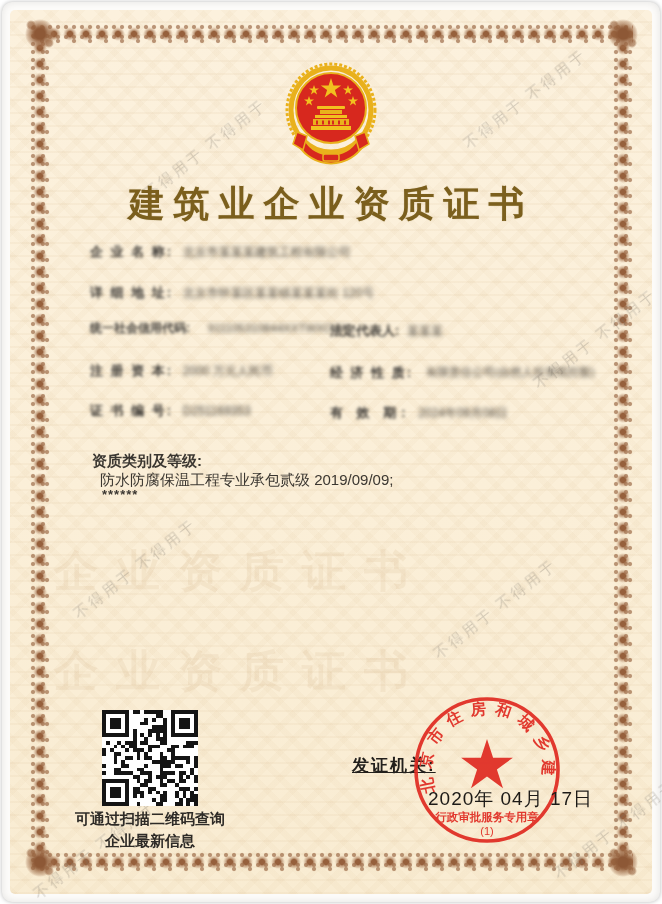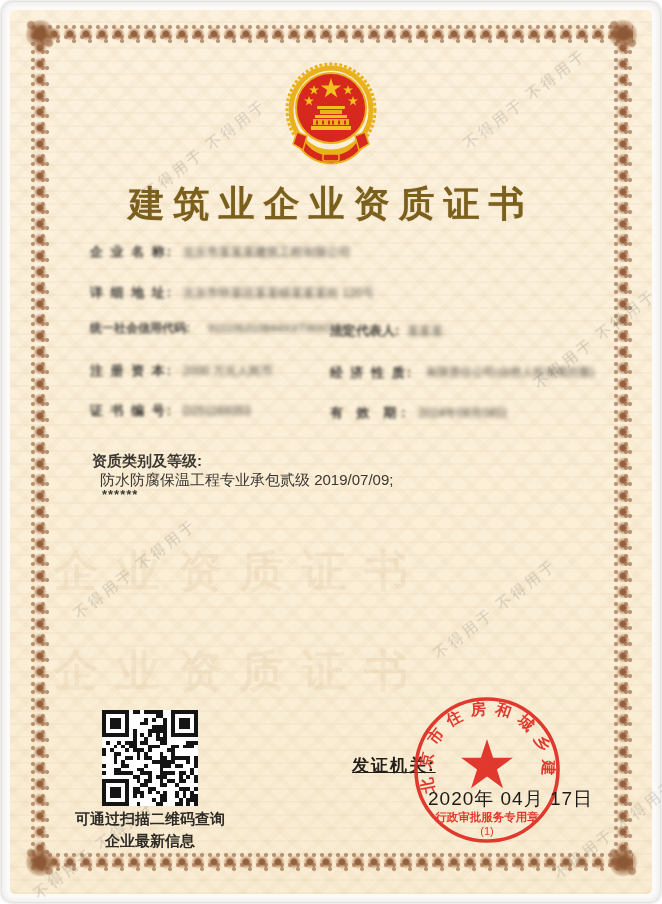--- a/index.html
+++ b/index.html
@@ -166,21 +166,21 @@
 <div class="fieldrow" style="left:90px;top:402px;">
   <span class="lbl" style="letter-spacing:2px;">证 书 编 号:</span>
   <span class="val" style="margin-left:6px;font-size:12px;">D251169353</span>
 </div>
 <div class="fieldrow" style="left:330px;top:404px;">
   <span class="lbl" style="letter-spacing:5px;">有 效 期:</span>
   <span class="val" style="margin-left:4px;font-size:12px;">2024年09月08日</span>
 </div>
 
 <div class="qual" style="left:92px;top:452px;font-size:15px;font-weight:bold;">资质类别及等级:</div>
-<div class="qual" style="left:100px;top:471px;font-size:15px;">防水防腐保温工程专业承包贰级 2019/07/09;</div>
+<div class="qual" style="left:100px;top:471px;font-size:15px;">防水防腐保温工程专业承包贰级 2019/09/09;</div>
 <div class="qual" style="left:102px;top:487px;font-size:13px;font-weight:bold;letter-spacing:1px;">******</div>
 
 <div class="qrbox" style="left:102px;top:710px;width:96px;height:96px;">
   <svg id="qr" width="96" height="96" viewBox="0 0 25 25" shape-rendering="crispEdges">
       <rect x="0" y="0" width="25" height="25" fill="#ffffff"></rect>
       <rect x="8" y="0" width="1" height="1" fill="#141414"></rect>
       <rect x="9" y="0" width="1" height="1" fill="#141414"></rect>
       <rect x="11" y="0" width="1" height="1" fill="#141414"></rect>
       <rect x="12" y="0" width="1" height="1" fill="#141414"></rect>
       <rect x="13" y="0" width="1" height="1" fill="#141414"></rect>

